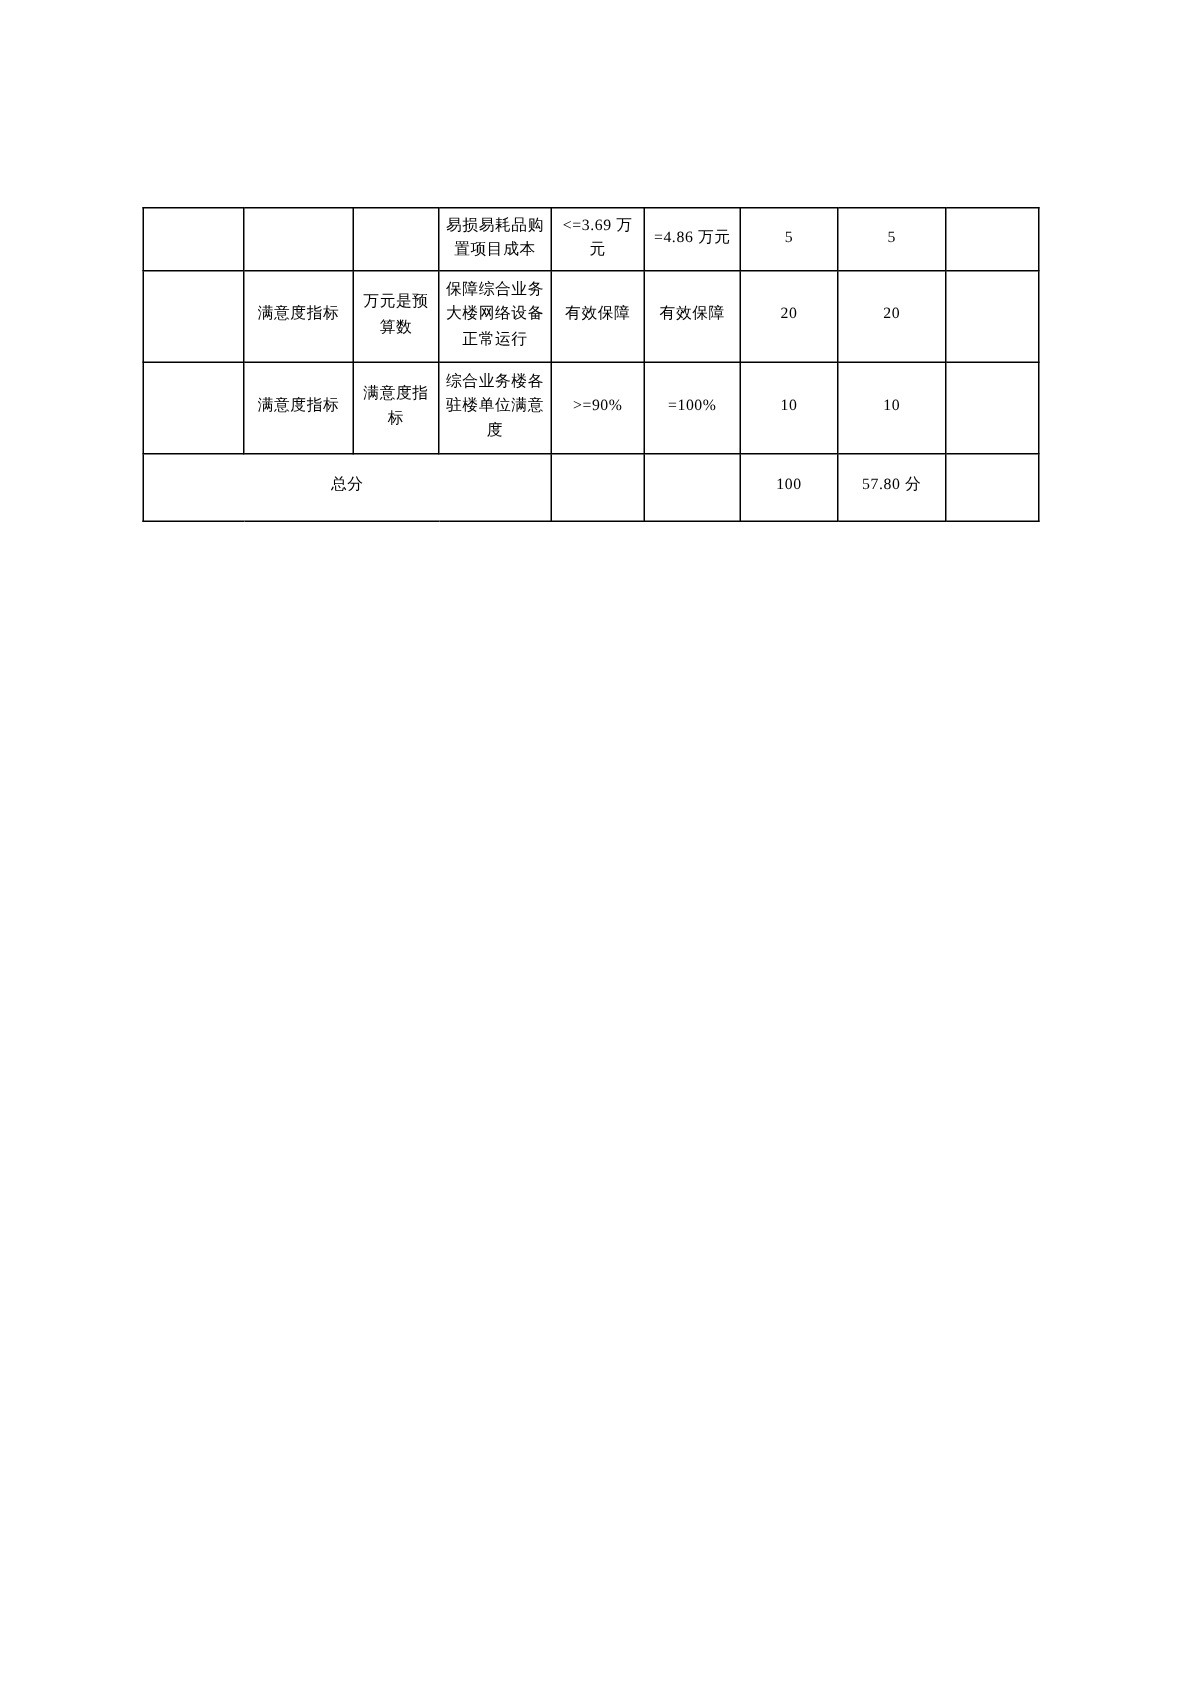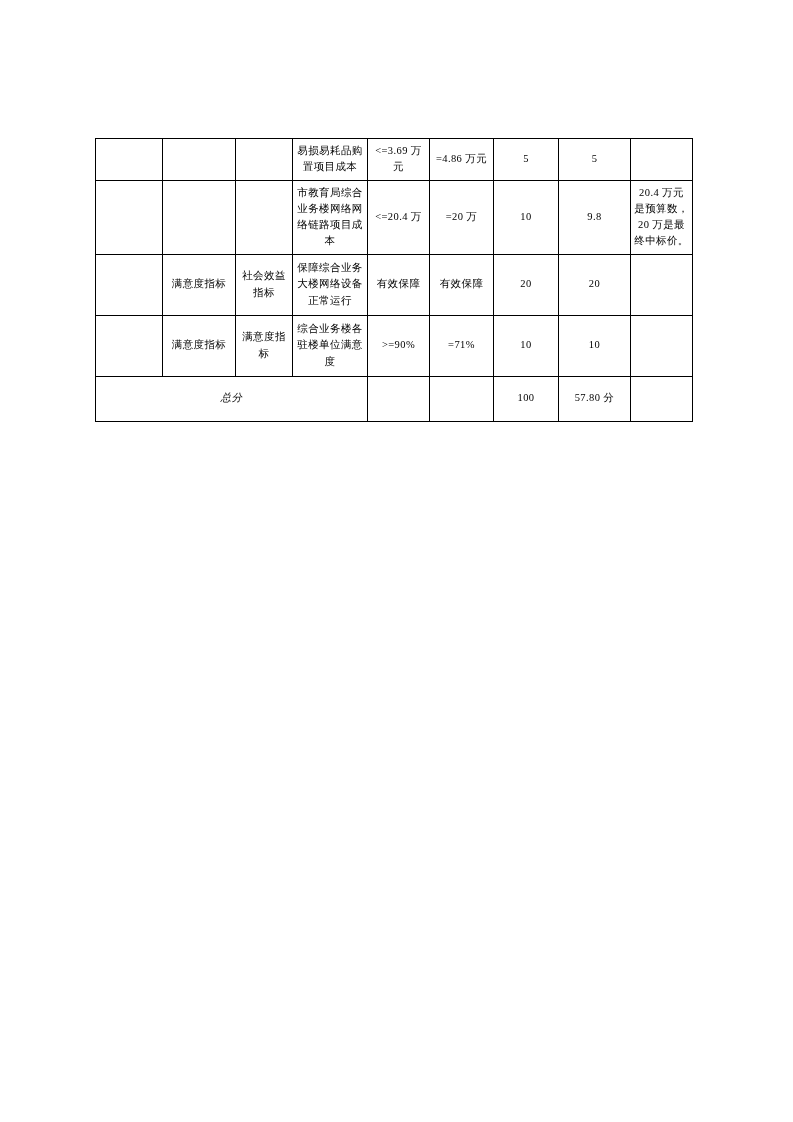--- a/index.html
+++ b/index.html
@@ -51,21 +51,20 @@
   col.c5 { width: 62px; }
   col.c6 { width: 64px; }
   col.c7 { width: 65px; }
   col.c8 { width: 72px; }
 
   .narrow { letter-spacing: 0.2px; }
   .tight { line-height: 1.5; }
   .total-label {
     font-size: 11px;
     letter-spacing: 2px;
-    font-style: italic;
   }
   .num {
     font-family: "Liberation Serif", "DejaVu Serif", serif;
   }
   .row-tall td { height: 52px; }
   .page-number {
     position: absolute;
     left: 0;
     right: 0;
     top: 1038px;
@@ -96,49 +95,38 @@
           <td></td>
           <td></td>
           <td></td>
           <td class="tight">易损易耗品购置项目成本</td>
           <td class="narrow">&lt;=3.69 万元</td>
           <td class="narrow">=4.86 万元</td>
           <td class="num">5</td>
           <td class="num">5</td>
           <td></td>
         </tr>
-        <tr>
-          <td></td>
-          <td></td>
-          <td></td>
-          <td class="tight">市教育局综合业务楼网络网络链路项目成本</td>
-          <td class="narrow">&lt;=20.4 万</td>
-          <td class="narrow">=20 万</td>
-          <td class="num">10</td>
-          <td class="num">9.8</td>
-          <td class="tight">20.4 万元是预算数，20 万是最终中标价。</td>
-        </tr>
         <tr class="row-tall">
           <td></td>
           <td>满意度指标</td>
-          <td>社会效益指标</td>
+          <td>万元是预算数</td>
           <td class="tight">保障综合业务大楼网络设备正常运行</td>
           <td class="narrow">有效保障</td>
           <td class="narrow">有效保障</td>
           <td class="num">20</td>
           <td class="num">20</td>
           <td></td>
         </tr>
         <tr class="row-tall">
           <td></td>
           <td>满意度指标</td>
           <td>满意度指标</td>
           <td class="tight">综合业务楼各驻楼单位满意度</td>
           <td class="narrow">&gt;=90%</td>
-          <td class="narrow">=71%</td>
+          <td class="narrow">=100%</td>
           <td class="num">10</td>
           <td class="num">10</td>
           <td></td>
         </tr>
         <tr>
           <td class="total-label" colspan="4" style="height:36px;">总分</td>
           <td></td>
           <td></td>
           <td class="num">100</td>
           <td class="num">57.80 分</td>

